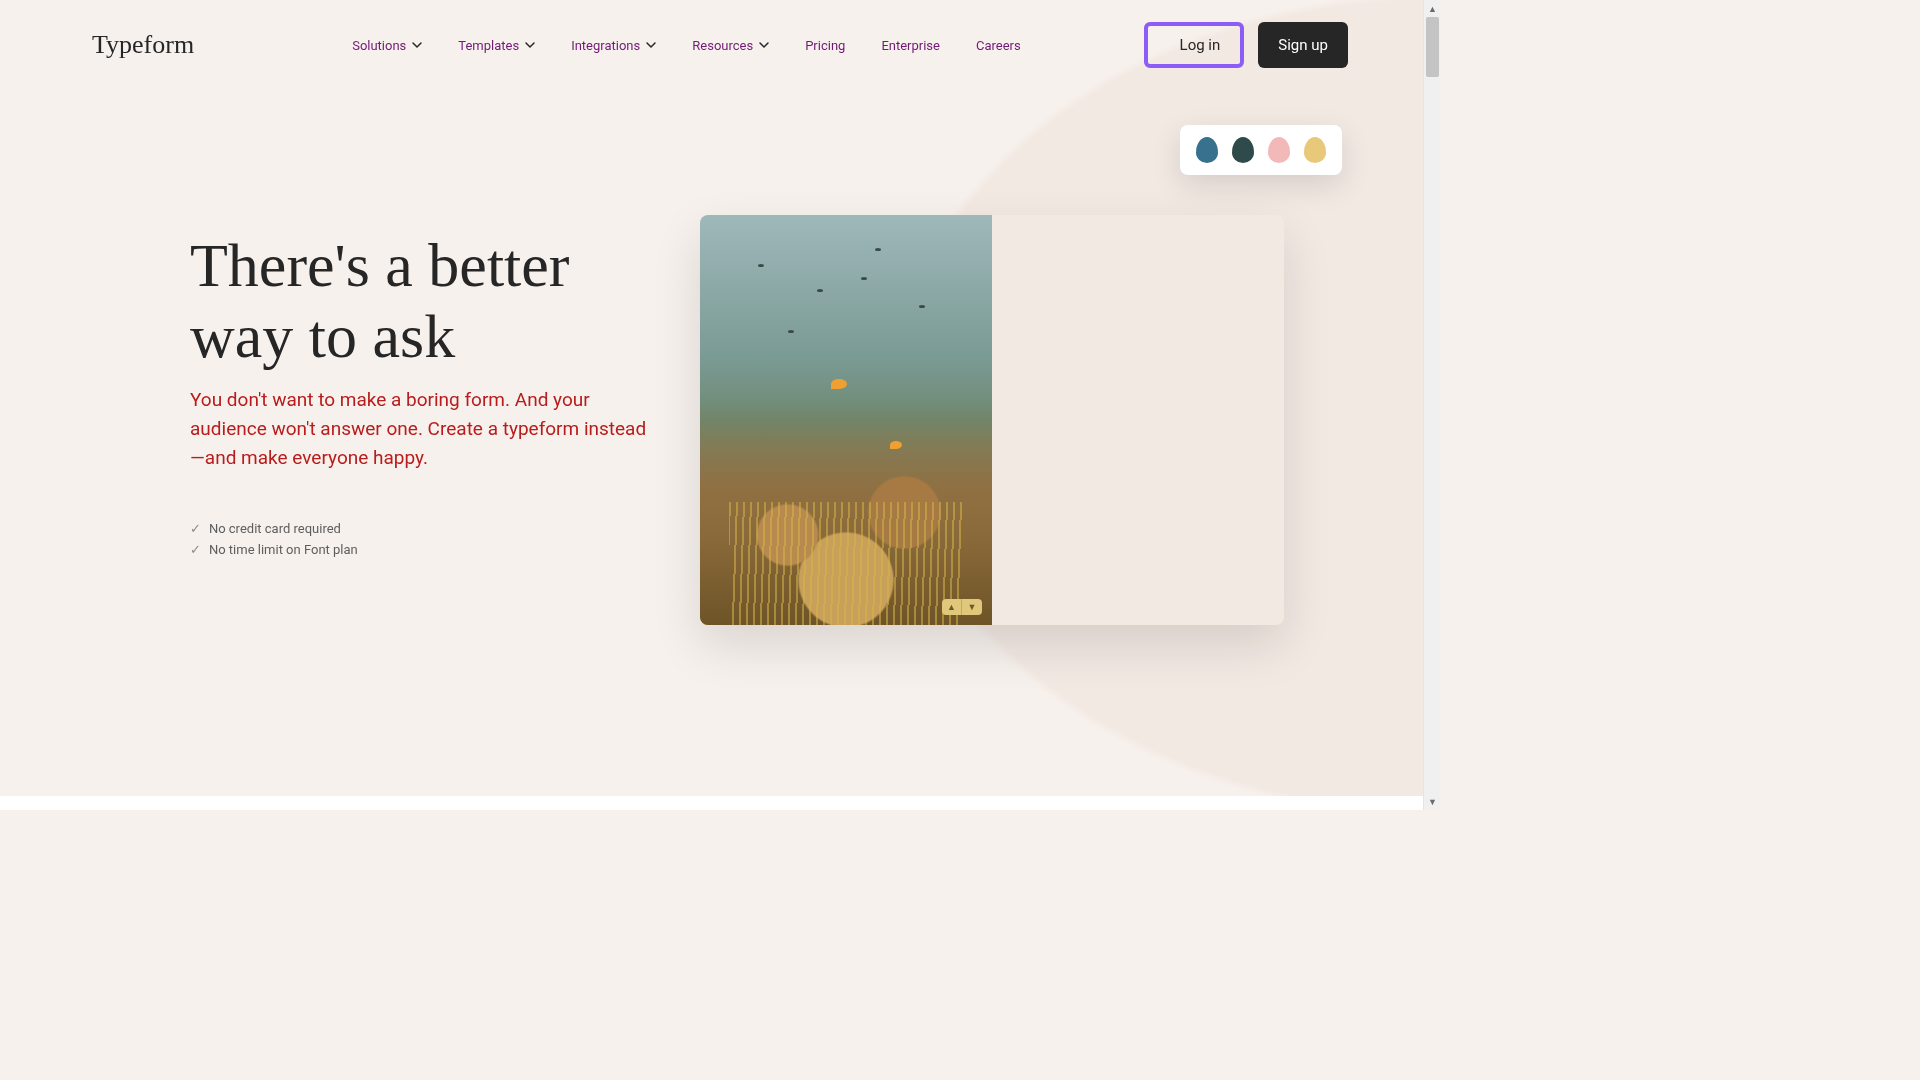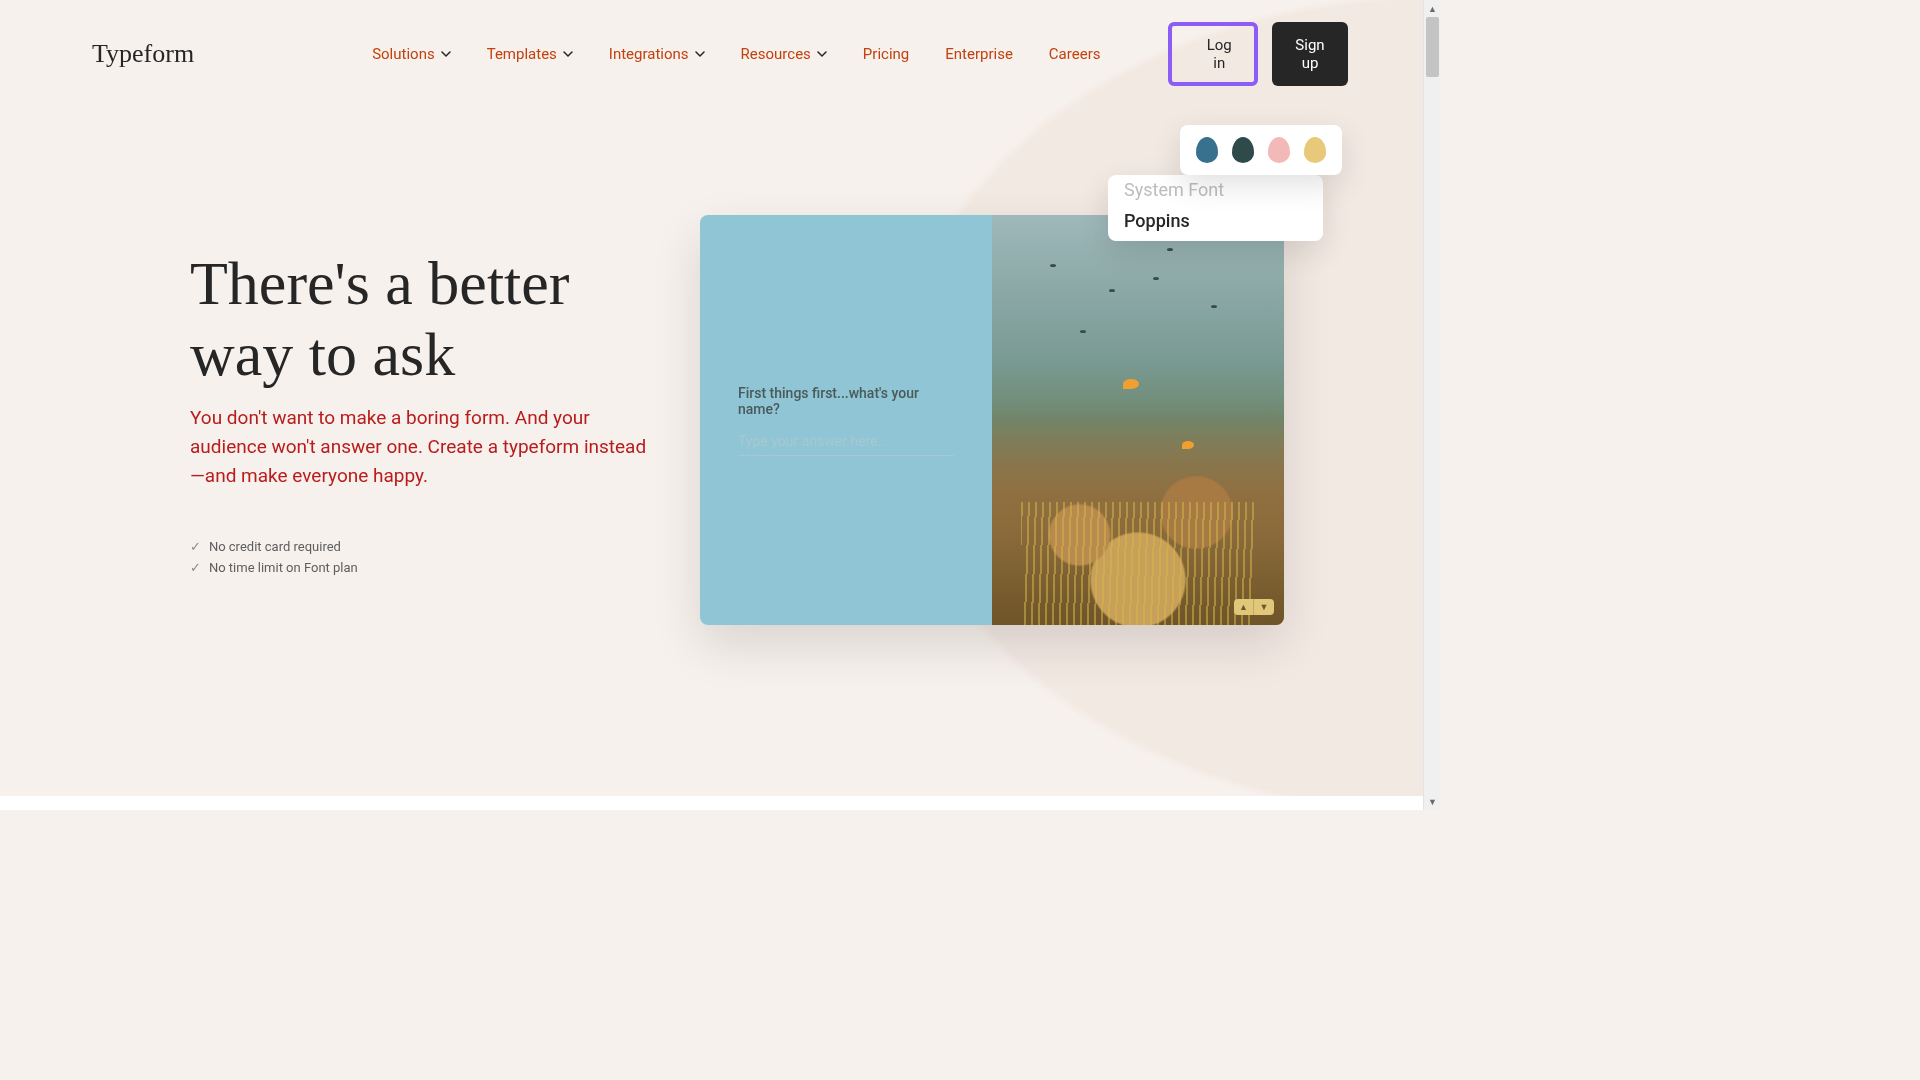--- a/index.html
+++ b/index.html
@@ -25,40 +25,40 @@
       z-index: 1;
       display: flex;
       flex-direction: column;
       height: 100%;
     }
     
     .header {
       display: flex;
       align-items: center;
       padding: 22px 92px;
-      gap: 68px;
+      gap: 48px;
     }
     .logo {
       font-family: Georgia, "Times New Roman", serif;
       font-size: 26px;
       font-weight: 500;
       color: #262627;
       cursor: pointer;
     }
     .nav {
       display: flex;
       gap: 36px;
       margin-left: 110px;
     }
     .nav-item {
       display: flex;
       align-items: center;
       gap: 6px;
-      font-size: 15px;
-      color: #c2410c;
+      font-size: 13px;
+      color: #701a75;
       cursor: pointer;
     }
     .chev-icon svg { width: 10px; height: 10px; display: block; }
     .header-right {
       margin-left: auto;
       display: flex;
       gap: 14px;
     }
     .btn {
       font-size: 15px;
@@ -365,24 +365,20 @@
         <div class="benefit-row">
           <span class="check-icon">✓</span>
           <span>No time limit on Font plan</span>
         </div>
       </div>
     </div>
   </section>
 
   <div class="preview-wrap">
     <div class="preview-card">
-      <div class="preview-left">
-        <div class="preview-q">First things first...what's your name?</div>
-        <div class="preview-input">Type your answer here...</div>
-      </div>
       <div class="preview-right">
         <div class="coral"></div>
         <div class="seaweed"></div>
         <div class="fish f1"></div>
         <div class="fish f2"></div>
         <div class="fish-dark" style="top:12%;left:20%"></div>
         <div class="fish-dark" style="top:18%;left:40%"></div>
         <div class="fish-dark" style="top:8%;left:60%"></div>
         <div class="fish-dark" style="top:22%;left:75%"></div>
         <div class="fish-dark" style="top:15%;left:55%"></div>
@@ -399,24 +395,20 @@
     </div>
   </div>
 
   <div class="swatch-pop">
     <div class="drop" style="background:#37718e"></div>
     <div class="drop" style="background:#2f4a4a"></div>
     <div class="drop" style="background:#f3b8b8"></div>
     <div class="drop" style="background:#e8c97a"></div>
   </div>
 
-  <div class="font-pop">
-    <div class="font-row muted">System Font</div>
-    <div class="font-row sel">Poppins</div>
-  </div>
 </div>
 
 <div class="bottom-strip"></div>
 
 <div class="scrollbar">
   <div class="sb-btn">
     <span>▲</span>
   </div>
   <div class="sb-thumb"></div>
   <div class="sb-btn bot">

